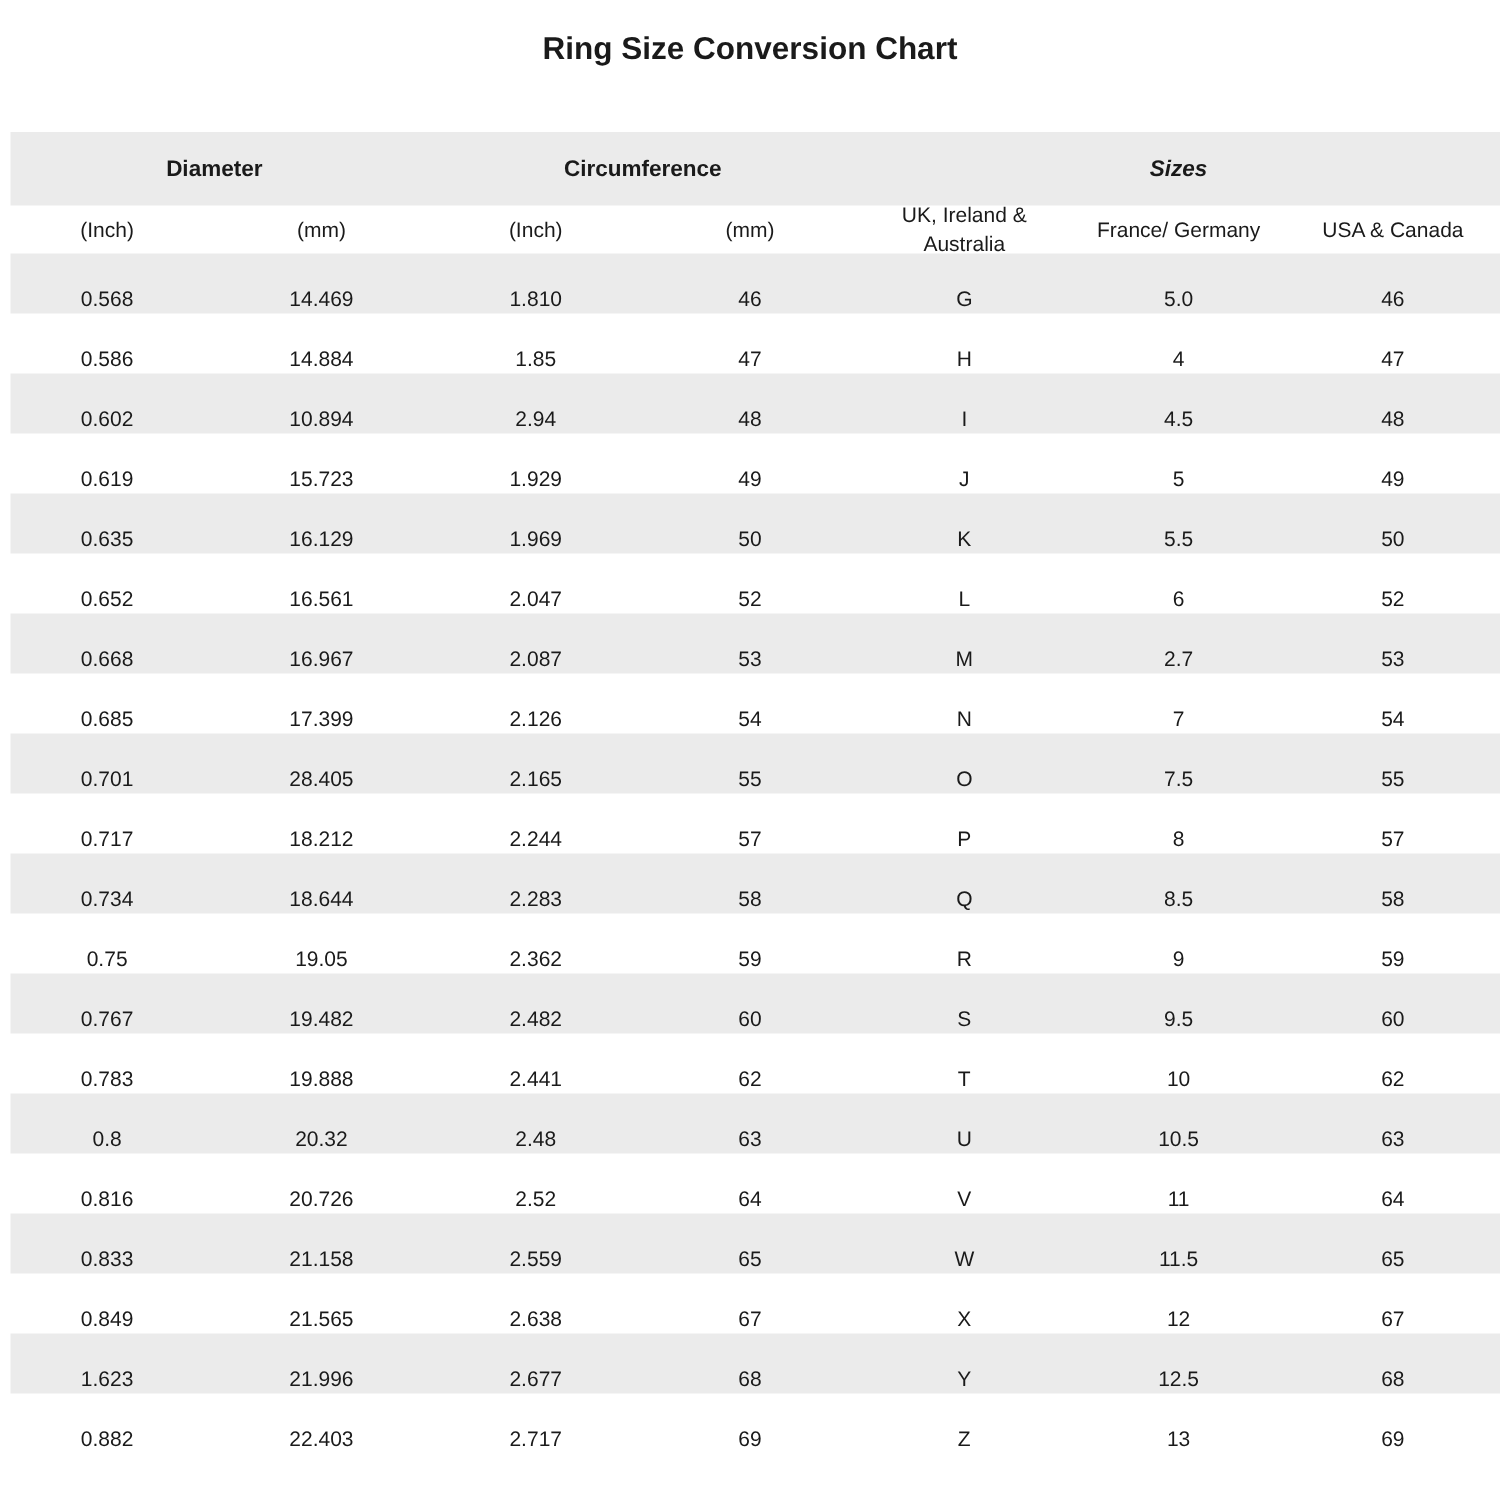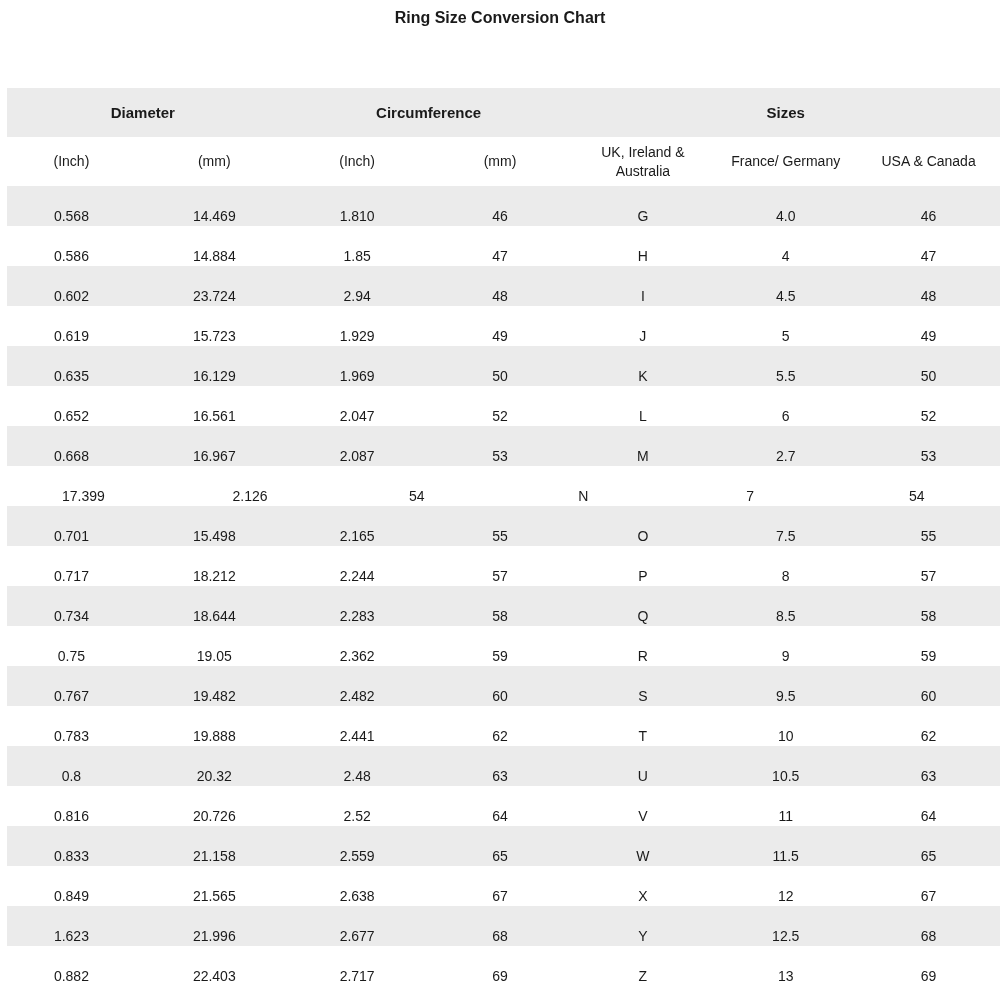--- a/index.html
+++ b/index.html
@@ -11,25 +11,25 @@
   }
   .page {
     position: relative;
     width: 1000px;
     height: 1000px;
     overflow: hidden;
     background: var(--background, #ffffff);
   }
   .title {
     position: absolute;
-    top: 6px;
+    top: 21px;
     left: 0;
     width: 100%;
     text-align: center;
-    font-size: 16px;
+    font-size: 21px;
     font-weight: bold;
     line-height: 24px;
   }
   .table {
     position: absolute;
     top: 88px;
     left: 0;
     width: 1000px;
   }
   .row {
@@ -49,35 +49,35 @@
     display: flex;
     align-items: center;
     justify-content: center;
     text-align: center;
     font-size: 14px;
     line-height: 19px;
     z-index: 1;
   }
   .group-row { height: 49px; }
   .group-row .cell { font-weight: bold; font-size: 15px; }
-  .header-row { height: 49px; }
+  .header-row { height: 32px; }
   .header-row .cell span { display: inline-block; max-width: 126px; }
   .data-row { height: 40px; align-items: flex-end; }
 </style>
 </head>
 <body>
 
 <div class="page">
   <div class="title">Ring Size Conversion Chart</div>
 
   <div class="table">
     <div class="row group-row striped">
         <div class="cell" style="flex: 2 1 0px;">Diameter</div>
         <div class="cell" style="flex: 2 1 0px; text-align: right;">Circumference</div>
-        <div class="cell" style="flex: 3 1 0px;">Sizes</div>
+        <div class="cell" style="flex: 3 1 0px; font-style: italic;">Sizes</div>
       </div>
     <div class="row header-row">
         <div class="cell">
           <span>(Inch)</span>
         </div>
         <div class="cell">
           <span>(mm)</span>
         </div>
         <div class="cell">
           <span>(Inch)</span>
@@ -95,35 +95,35 @@
           <span>USA &amp; Canada</span>
         </div>
       </div>
     <div>
         <div class="row data-row striped">
           <div class="cell">0.568</div>
           <div class="cell">14.469</div>
           <div class="cell">1.810</div>
           <div class="cell">46</div>
           <div class="cell">G</div>
-          <div class="cell">4.0</div>
+          <div class="cell">5.0</div>
           <div class="cell">46</div>
         </div>
         <div class="row data-row">
           <div class="cell">0.586</div>
           <div class="cell">14.884</div>
           <div class="cell">1.85</div>
           <div class="cell">47</div>
           <div class="cell">H</div>
           <div class="cell">4</div>
           <div class="cell">47</div>
         </div>
         <div class="row data-row striped">
           <div class="cell">0.602</div>
-          <div class="cell">23.724</div>
+          <div class="cell">10.894</div>
           <div class="cell">2.94</div>
           <div class="cell">48</div>
           <div class="cell">I</div>
           <div class="cell">4.5</div>
           <div class="cell">48</div>
         </div>
         <div class="row data-row">
           <div class="cell">0.619</div>
           <div class="cell">15.723</div>
           <div class="cell">1.929</div>
@@ -153,30 +153,31 @@
         <div class="row data-row striped">
           <div class="cell">0.668</div>
           <div class="cell">16.967</div>
           <div class="cell">2.087</div>
           <div class="cell">53</div>
           <div class="cell">M</div>
           <div class="cell">2.7</div>
           <div class="cell">53</div>
         </div>
         <div class="row data-row">
+          <div class="cell">0.685</div>
           <div class="cell">17.399</div>
           <div class="cell">2.126</div>
           <div class="cell">54</div>
           <div class="cell">N</div>
           <div class="cell">7</div>
           <div class="cell">54</div>
         </div>
         <div class="row data-row striped">
           <div class="cell">0.701</div>
-          <div class="cell">15.498</div>
+          <div class="cell">28.405</div>
           <div class="cell">2.165</div>
           <div class="cell">55</div>
           <div class="cell">O</div>
           <div class="cell">7.5</div>
           <div class="cell">55</div>
         </div>
         <div class="row data-row">
           <div class="cell">0.717</div>
           <div class="cell">18.212</div>
           <div class="cell">2.244</div>

